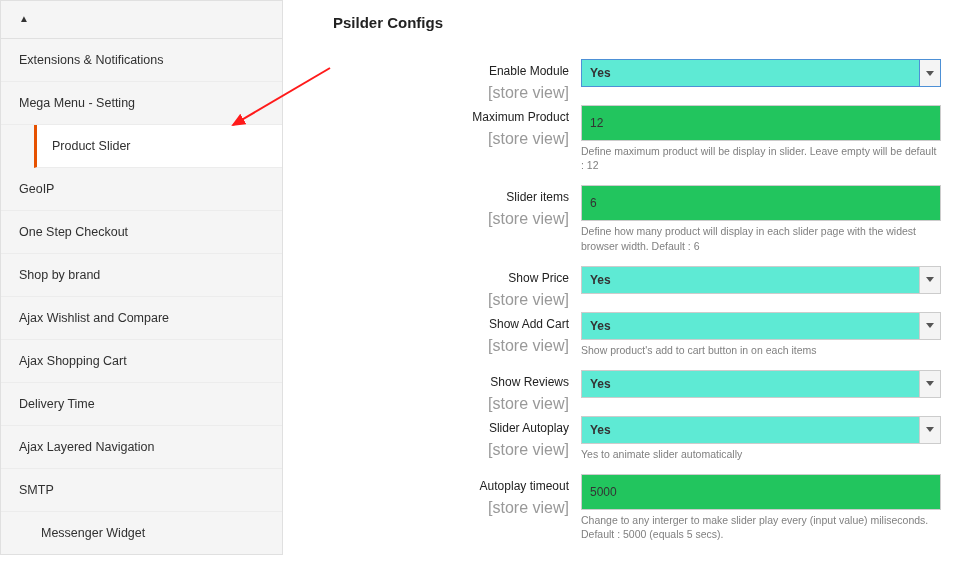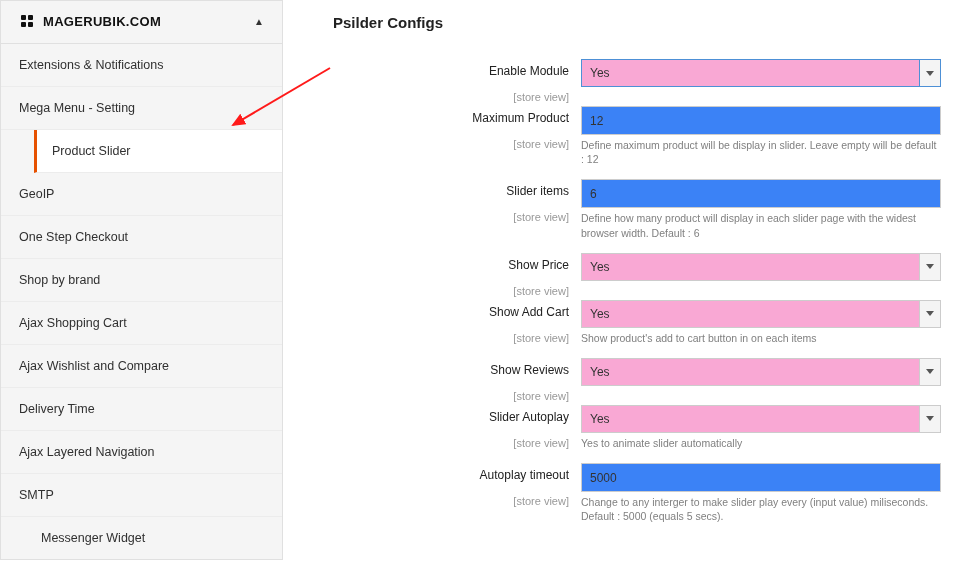--- a/index.html
+++ b/index.html
@@ -73,44 +73,45 @@
     align-items: flex-start;
     margin-bottom: 3px;
   }
   .lblcol {
     width: 248px;
     text-align: right;
     padding-right: 12px;
     padding-top: 4px;
   }
   .lblcol .flabel { font-size: 12px; color: #222; }
-  .lblcol .scope { font-size: 11px; color: #999; display: block; margin-top: 13px; }
+  .lblcol .scope { font-size: 16px; color: #999; display: block; margin-top: 6px; }
   .fcol { flex: 1; max-width: 360px; }
 
   .select, .tinput {
     width: 100%;
-    height: 29px;
+    height: 36px;
     border: 1px solid #ccc;
     font-size: 12px;
     padding: 4px 8px;
-    background: #3b82f6;
+    background: #22c55e;
     color: #333;
   }
   .select-wrap {
     position: relative;
     width: 100%;
     height: 28px;
   }
   .select-wrap .select-field {
     width: 100%;
     height: 28px;
     border: 1px solid #ccc;
     padding: 6px 30px 6px 8px;
     font-size: 12px;
-    background: #f9a8d4;
+    background: #5eead4;
+    font-weight: bold;
   }
   .select-wrap .select-btn {
     position: absolute;
     right: 0; top: 0;
     width: 22px; height: 28px;
     border: 1px solid #ccc;
     background: #f4f4f4;
     display: flex; align-items: center; justify-content: center;
   }
   .select-wrap.focused .select-field,
@@ -127,45 +128,32 @@
     margin: 3px 0 10px 0;
     line-height: 1.35;
   }
 </style>
 </head>
 <body>
 
 <div class="container">
   <div class="sidebar">
     <div class="brand">
-      <div class="brand-left">
-        <span class="brand-logo">
-          <svg width="16" height="16" viewBox="0 0 16 16">
-              <g fill="#111">
-                <rect x="2" y="2" width="5" height="5" rx="1"></rect>
-                <rect x="9" y="2" width="5" height="5" rx="1"></rect>
-                <rect x="2" y="9" width="5" height="5" rx="1"></rect>
-                <rect x="9" y="9" width="5" height="5" rx="1"></rect>
-              </g>
-            </svg>
-        </span>
-        <span class="brand-text">MAGERUBIK.COM</span>
-      </div>
       <span class="chev">▲</span>
     </div>
 
     <div class="menu">
       <div class="menu-item"><span>Extensions &amp; Notifications</span></div>
       <div class="menu-item"><span>Mega Menu - Setting</span></div>
       <div class="menu-item active"><span>Product Slider</span></div>
       <div class="menu-item"><span>GeoIP</span></div>
       <div class="menu-item"><span>One Step Checkout</span></div>
       <div class="menu-item"><span>Shop by brand</span></div>
+      <div class="menu-item"><span>Ajax Wishlist and Compare</span></div>
       <div class="menu-item"><span>Ajax Shopping Cart</span></div>
-      <div class="menu-item"><span>Ajax Wishlist and Compare</span></div>
       <div class="menu-item"><span>Delivery Time</span></div>
       <div class="menu-item"><span>Ajax Layered Navigation</span></div>
       <div class="menu-item"><span>SMTP</span></div>
       <div class="menu-item"><span>Messenger Widget</span></div>
     </div>
 
   </div>
 
   <div class="main">
     <svg class="arrow" width="110" height="80">

